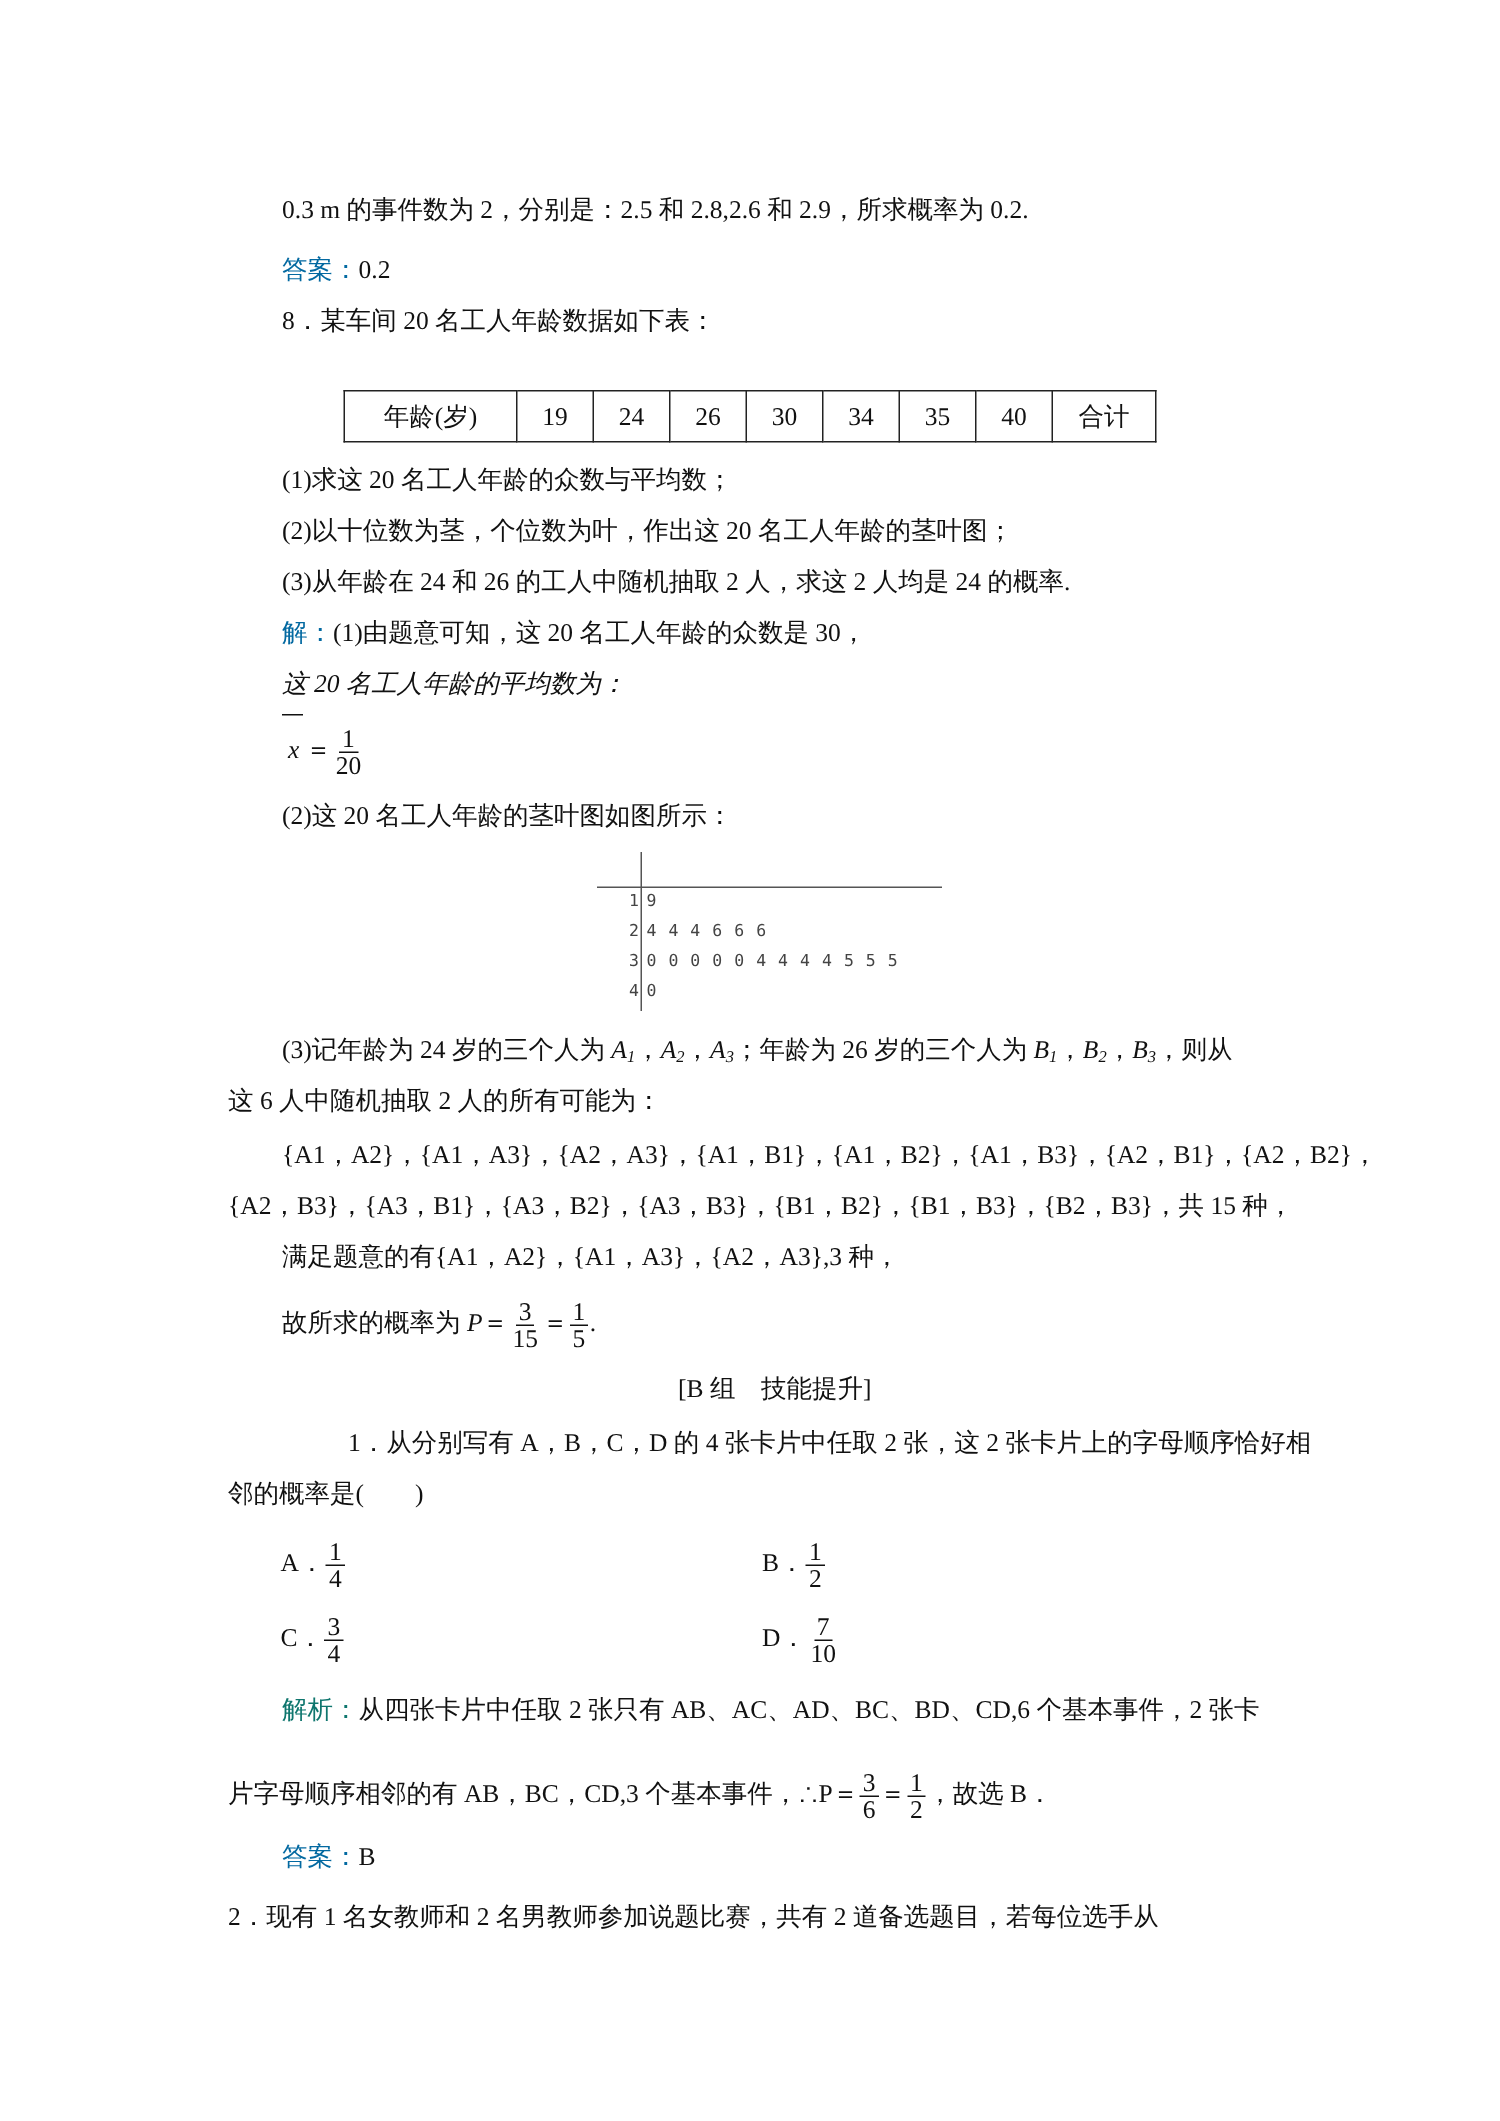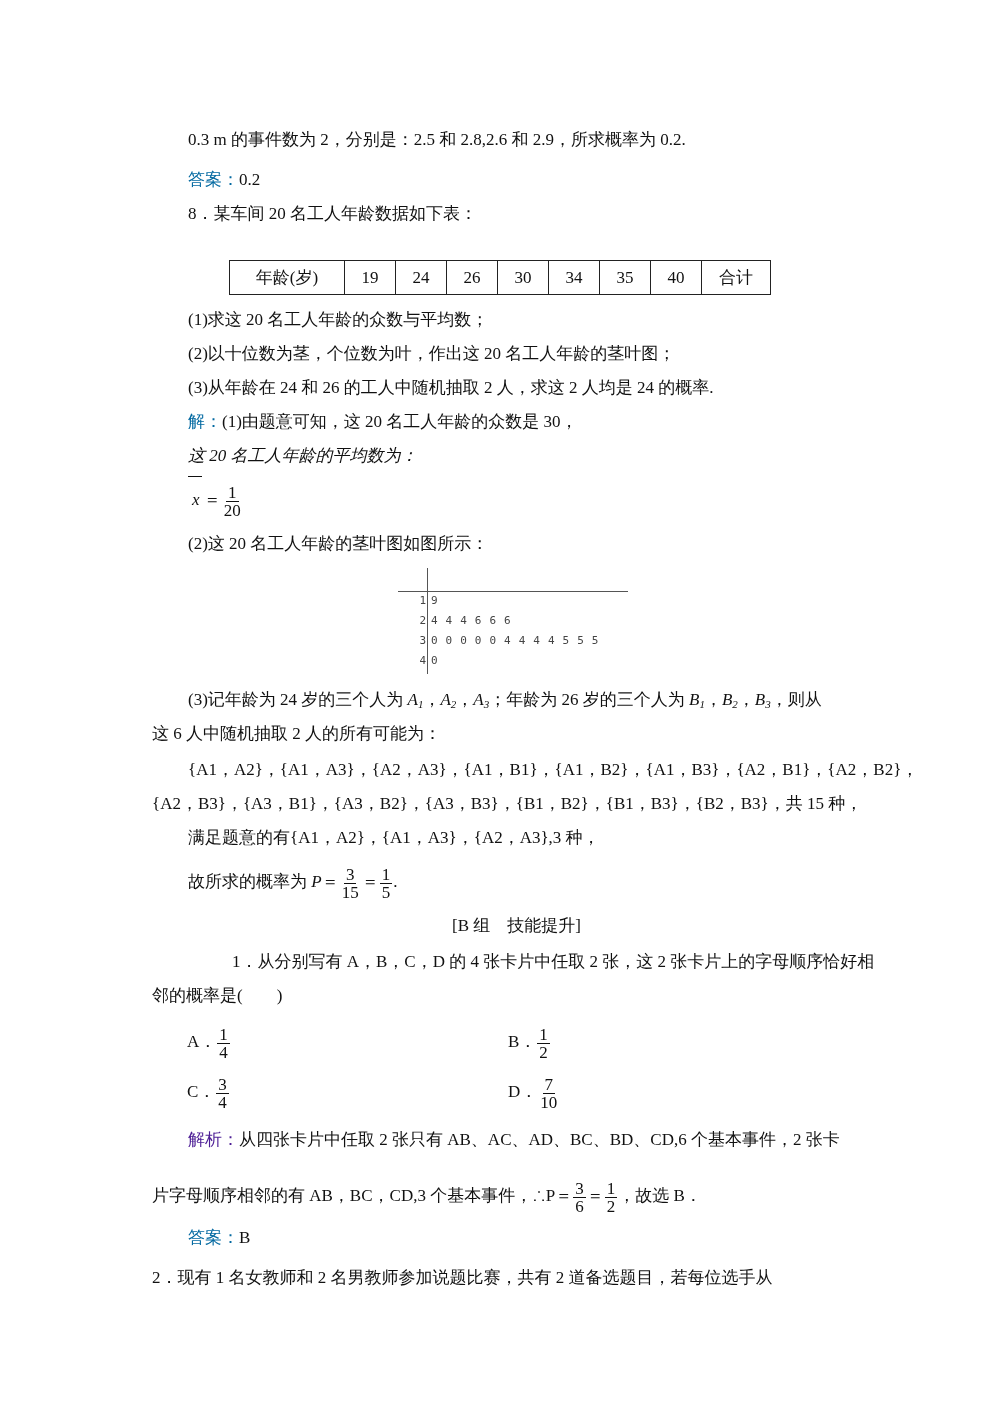--- a/index.html
+++ b/index.html
@@ -3,21 +3,21 @@
 <meta charset="utf-8">
 <style>
   html, body { margin: 0; padding: 0; background: #ffffff; }
   body {
     width: 1000px; height: 1414px; position: relative; overflow: hidden;
     font-family: "Liberation Serif", "DejaVu Serif", serif;
     color: #111111; font-size: 17px;
   }
   .line { position: absolute; white-space: nowrap; line-height: 24px; }
   .red { color: #0369a1; }
-  .blue { color: #4c1d95; }
+  .blue { color: #0f766e; }
   .it { font-style: italic; }
   sub { font-size: 11px; vertical-align: -3px; line-height: 0; }
   .frac { display: inline-flex; flex-direction: column; align-items: center; vertical-align: middle; line-height: 17px; margin: 0 1px; }
   .frac .num { border-bottom: 1px solid #111; padding: 0 2px; }
   .frac .den { padding: 0 2px; }
   table.ages { position: absolute; left: 229px; top: 228px; border-collapse: collapse; font-size: 17px; margin-top: 32px; }
   table.ages td { border: 1.3px solid #222; text-align: center; height: 33px; padding: 0; }
   .stem-leaf { position: absolute; left: 398px; top: 568px; width: 232px; height: 108px; }
   .sl-v { position: absolute; left: 29px; top: 0; width: 1.3px; height: 106px; background: #555; }
   .sl-h { position: absolute; left: 0; top: 23px; width: 230px; height: 1.3px; background: #555; }

